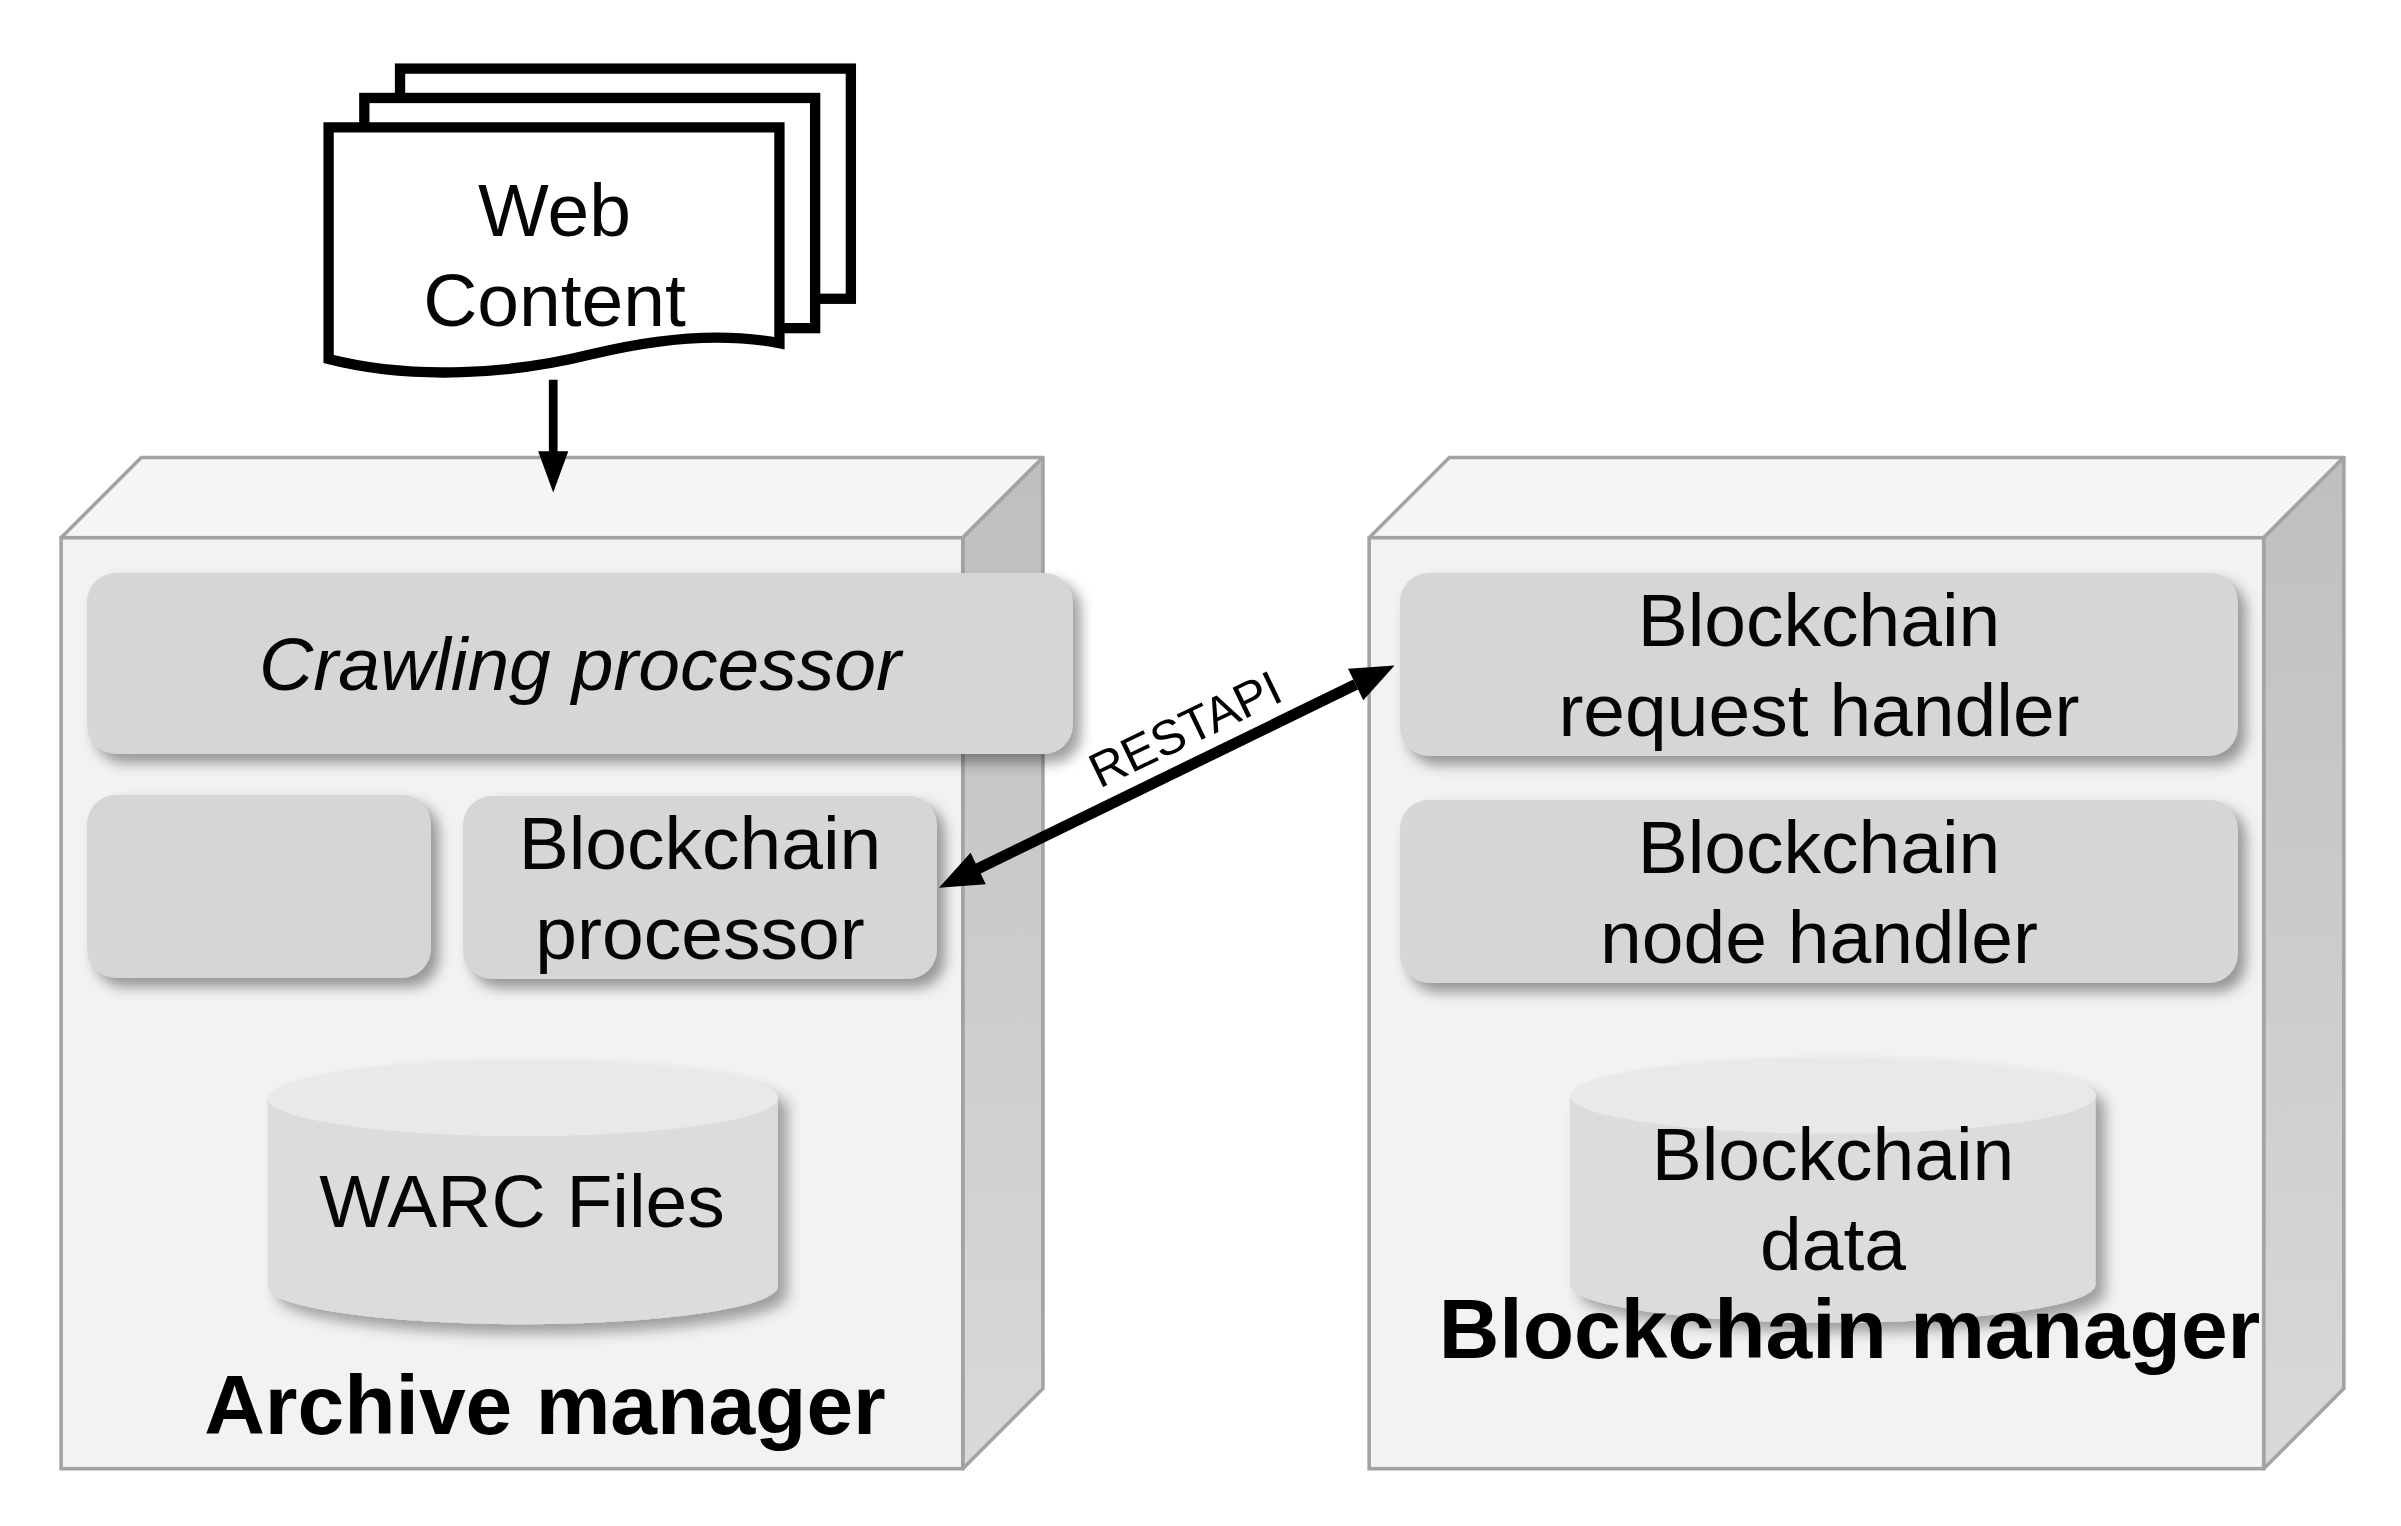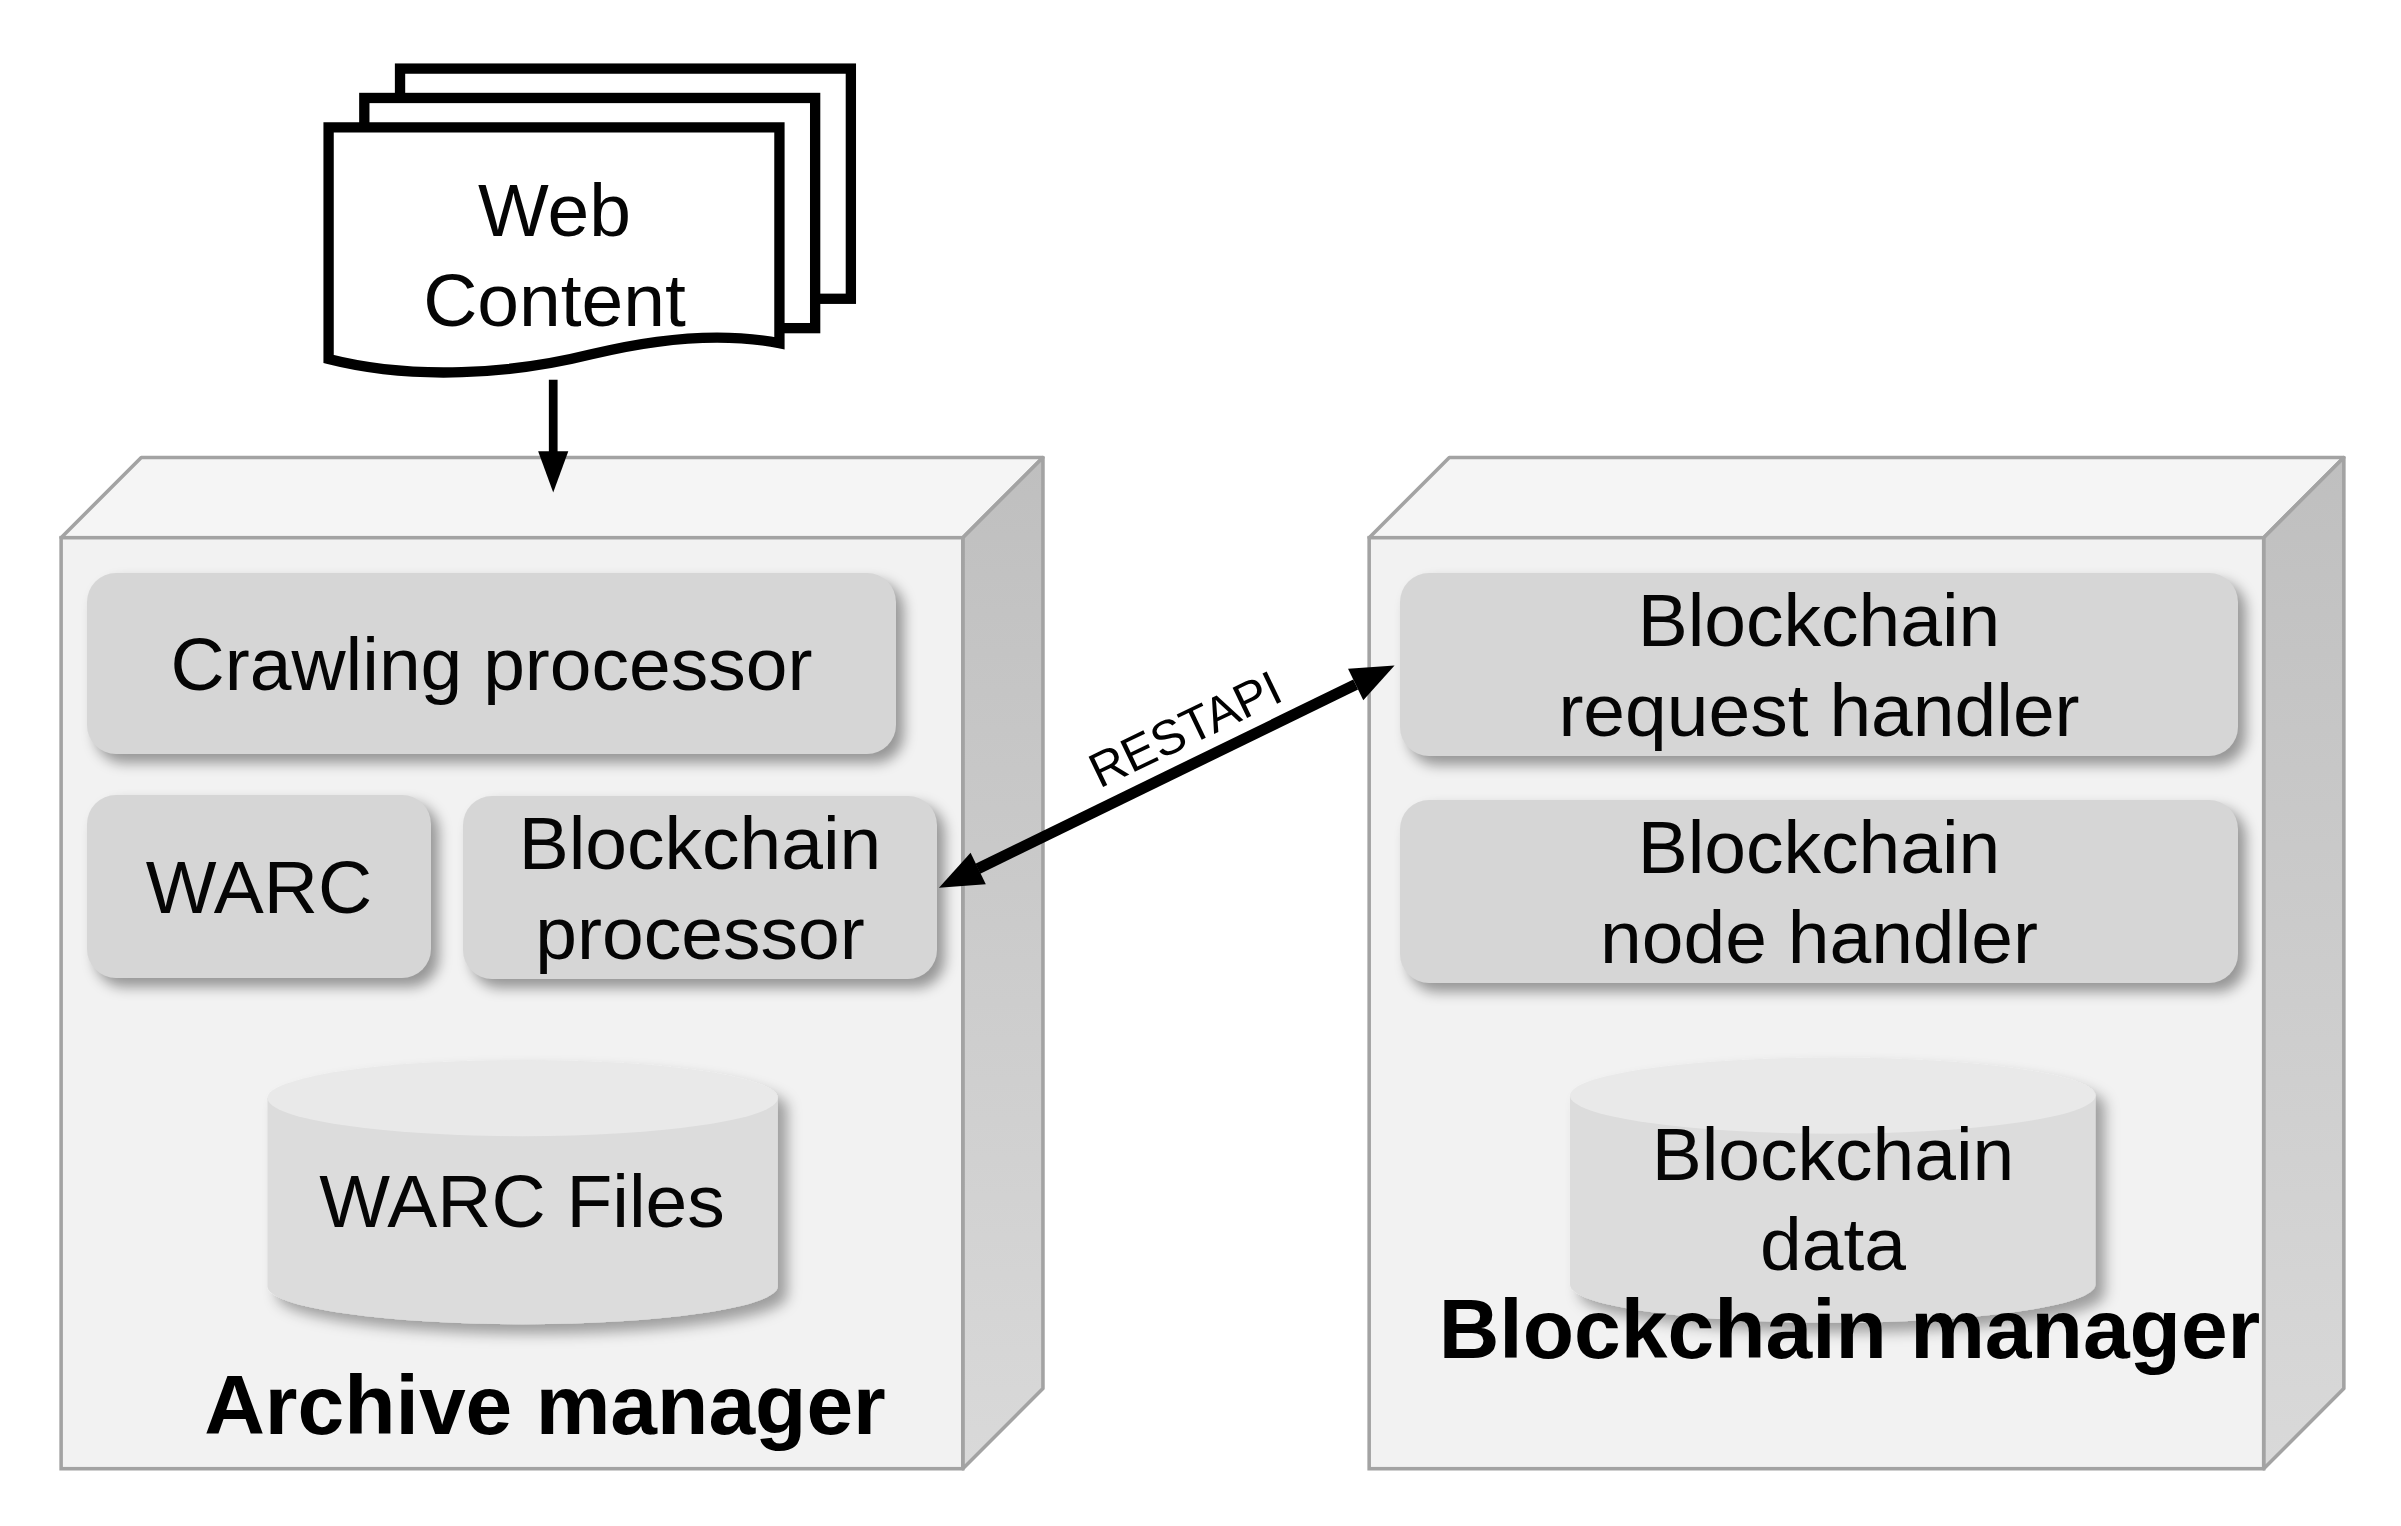--- a/index.html
+++ b/index.html
@@ -75,26 +75,25 @@
       <polygon points="1757,838 1717.6,881.8 1698.4,842.2" fill="#000000"></polygon>
       <polygon points="1183,1118 1242,1113.7 1222.8,1074.1" fill="#000000"></polygon>
     </g>
   </svg>
 
   <div class="txt doc-label" style="left:329px;top:164px;width:451px;height:181px;">
     <span>Web</span>
     <span>Content</span>
   </div>
 
-  <div class="comp" style="left:87px;top:573px;width:809px;height:181px;">
+  <div class="comp" style="left:87px;top:573px;width:986px;height:181px;font-style:italic;">
     <span>Crawling processor</span>
   </div>
 
   <div class="comp" style="left:87px;top:795px;width:344px;height:183px;">
-    <span>WARC</span>
   </div>
 
   <div class="comp" style="left:463px;top:796px;width:474px;height:183px;">
     <span>Blockchain</span>
     <span>processor</span>
   </div>
 
   <div class="txt cyl-label" style="left:284px;top:1109px;width:476px;height:183px;">
     <span>WARC Files</span>
   </div>

